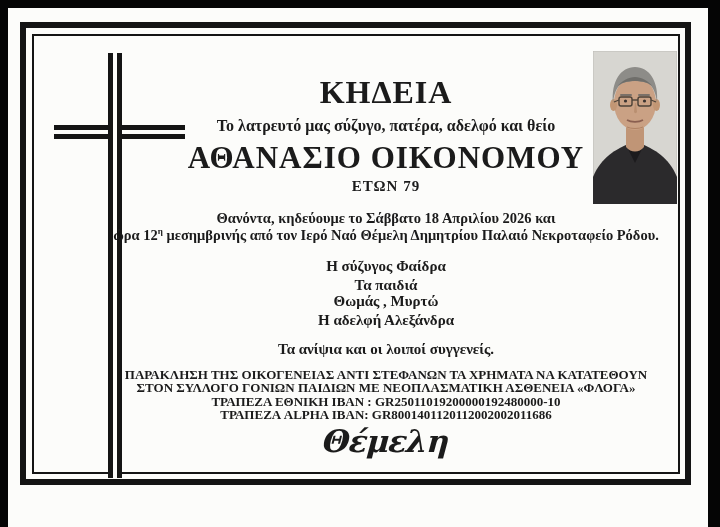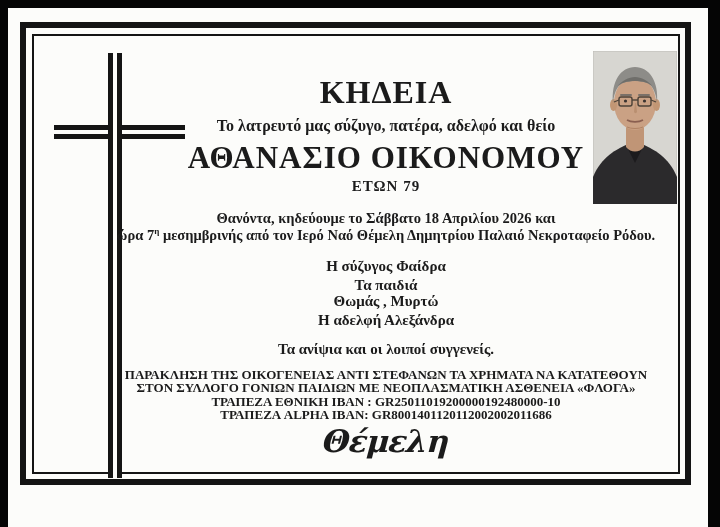--- a/index.html
+++ b/index.html
@@ -93,21 +93,21 @@
       </svg>
     </div>
 
     <div class="content">
       <div class="line t-title">ΚΗΔΕΙΑ</div>
       <div class="line t-sub">Το λατρευτό μας σύζυγο, πατέρα, αδελφό και θείο</div>
       <div class="line t-name">ΑΘΑΝΑΣΙΟ ΟΙΚΟΝΟΜΟΥ</div>
       <div class="line t-age">ΕΤΩΝ 79</div>
 
       <div class="line t-date1">Θανόντα, κηδεύουμε το Σάββατο 18 Απριλίου 2026 και</div>
-      <div class="line t-date2"><span>ώρα 7</span><sup>η</sup><span> μεσημβρινής  από τον Ιερό Ναό Θέμελη Δημητρίου Παλαιό  Νεκροταφείο Ρόδου.</span></div>
+      <div class="line t-date2"><span>ώρα 12</span><sup>η</sup><span> μεσημβρινής  από τον Ιερό Ναό Θέμελη Δημητρίου Παλαιό  Νεκροταφείο Ρόδου.</span></div>
 
       <div class="line t-fam1">Η σύζυγος Φαίδρα</div>
       <div class="line t-fam2">Τα παιδιά</div>
       <div class="line t-fam3">Θωμάς , Μυρτώ</div>
       <div class="line t-fam4">Η  αδελφή Αλεξάνδρα</div>
 
       <div class="line t-rel">Τα ανίψια και οι λοιποί συγγενείς.</div>
 
       <div class="line t-plea1">ΠΑΡΑΚΛΗΣΗ ΤΗΣ ΟΙΚΟΓΕΝΕΙΑΣ ΑΝΤΙ ΣΤΕΦΑΝΩΝ ΤΑ ΧΡΗΜΑΤΑ ΝΑ ΚΑΤΑΤΕΘΟΥΝ</div>
       <div class="line t-plea2">ΣΤΟΝ ΣΥΛΛΟΓΟ ΓΟΝΙΩΝ ΠΑΙΔΙΩΝ ΜΕ ΝΕΟΠΛΑΣΜΑΤΙΚΗ ΑΣΘΕΝΕΙΑ «ΦΛΟΓΑ»</div>

